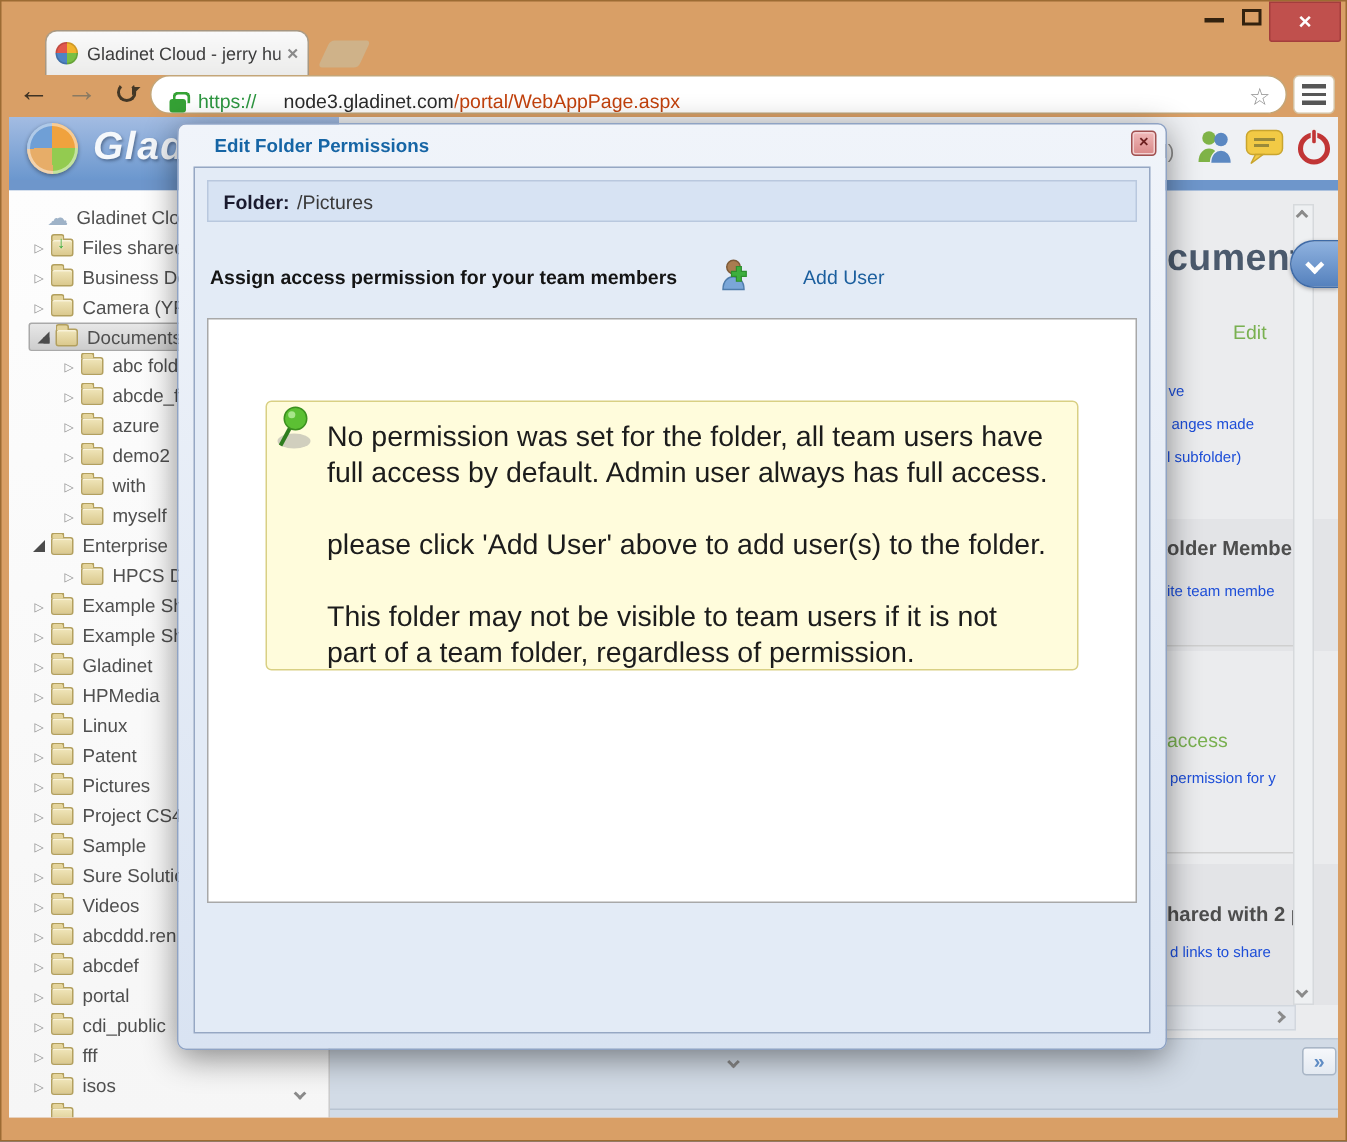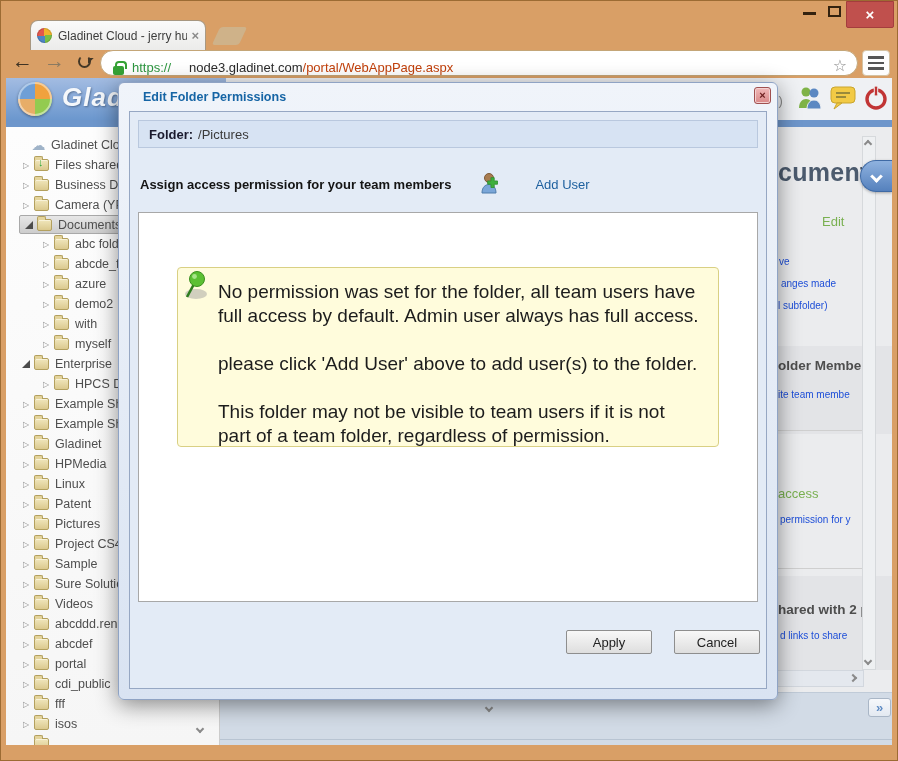--- a/index.html
+++ b/index.html
@@ -439,19 +439,15 @@
             <ellipse cx="16" cy="24" rx="11" ry="5" fill="#999" opacity="0.45"></ellipse>
             <path d="M14 14 L7 27" stroke="#2e7d1e" stroke-width="2.6"></path>
             <circle cx="17" cy="9" r="7.5" fill="#5cc033" stroke="#3c9020"></circle>
             <circle cx="14.5" cy="6.5" r="2.4" fill="#a8e58a"></circle>
           </svg>
           <p>No permission was set for the folder, all team users have full access by default. Admin user always has full access.</p>
           <p>please click 'Add User' above to add user(s) to the folder.</p>
           <p>This folder may not be visible to team users if it is not part of a team folder, regardless of permission.</p>
         </div>
       </div>
-      <div class="dlg-buttons">
-        <button class="btn">Apply</button>
-        <button class="btn">Cancel</button>
-      </div>
     </div>
   </div>
 </div>
 
 </body></html>

